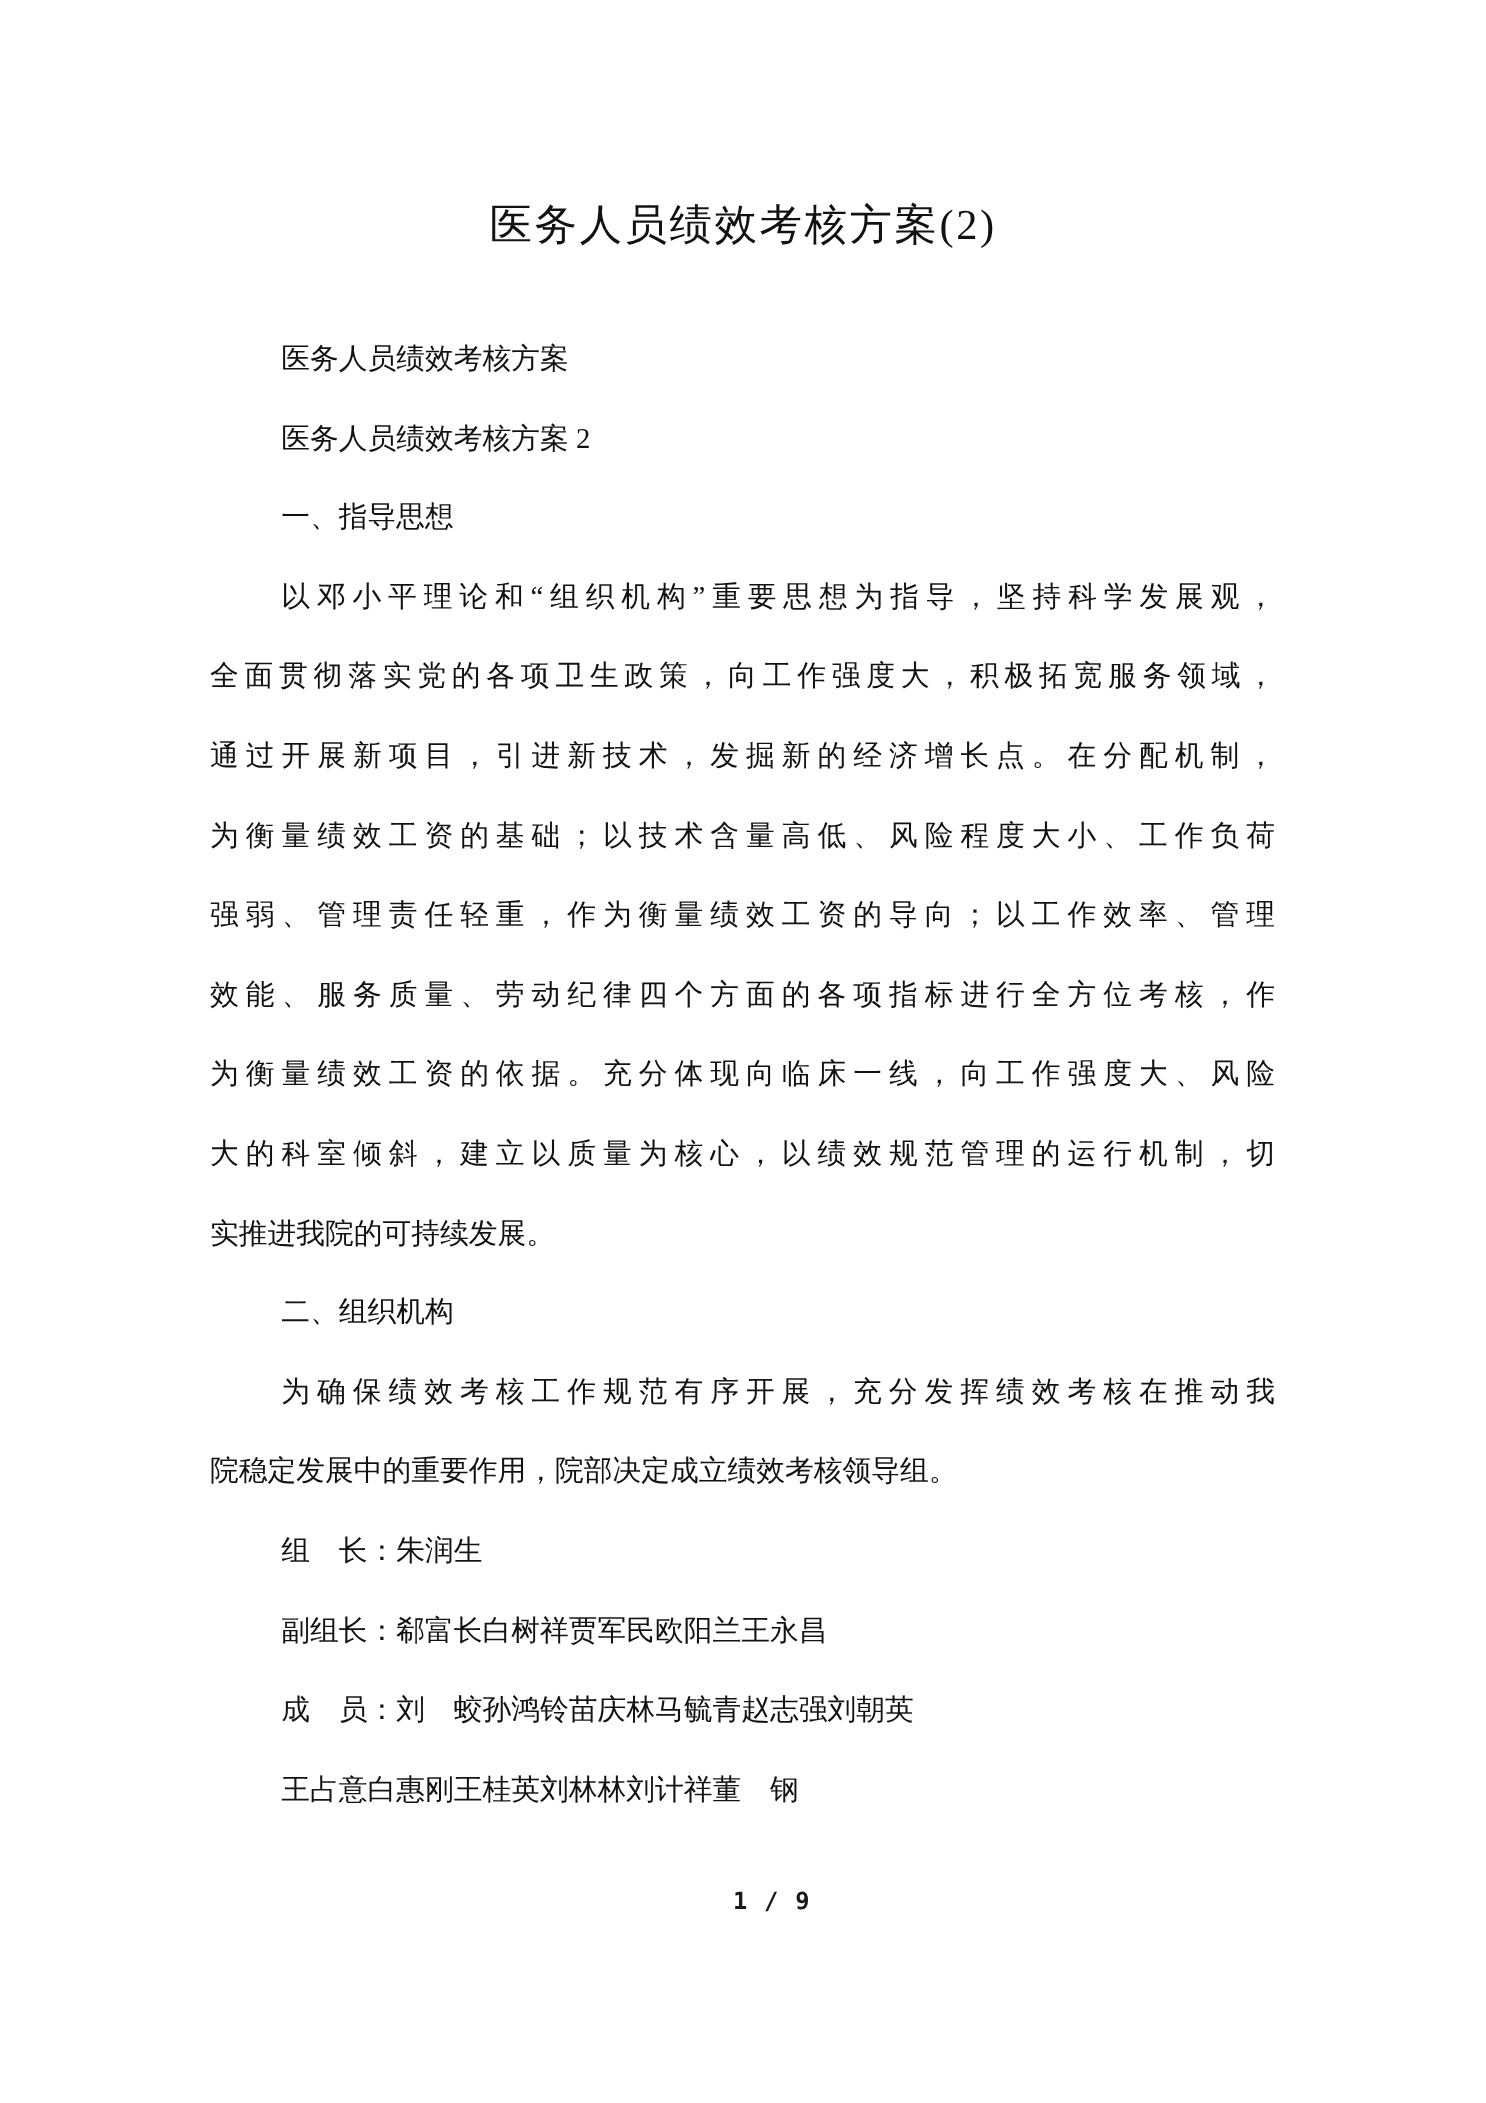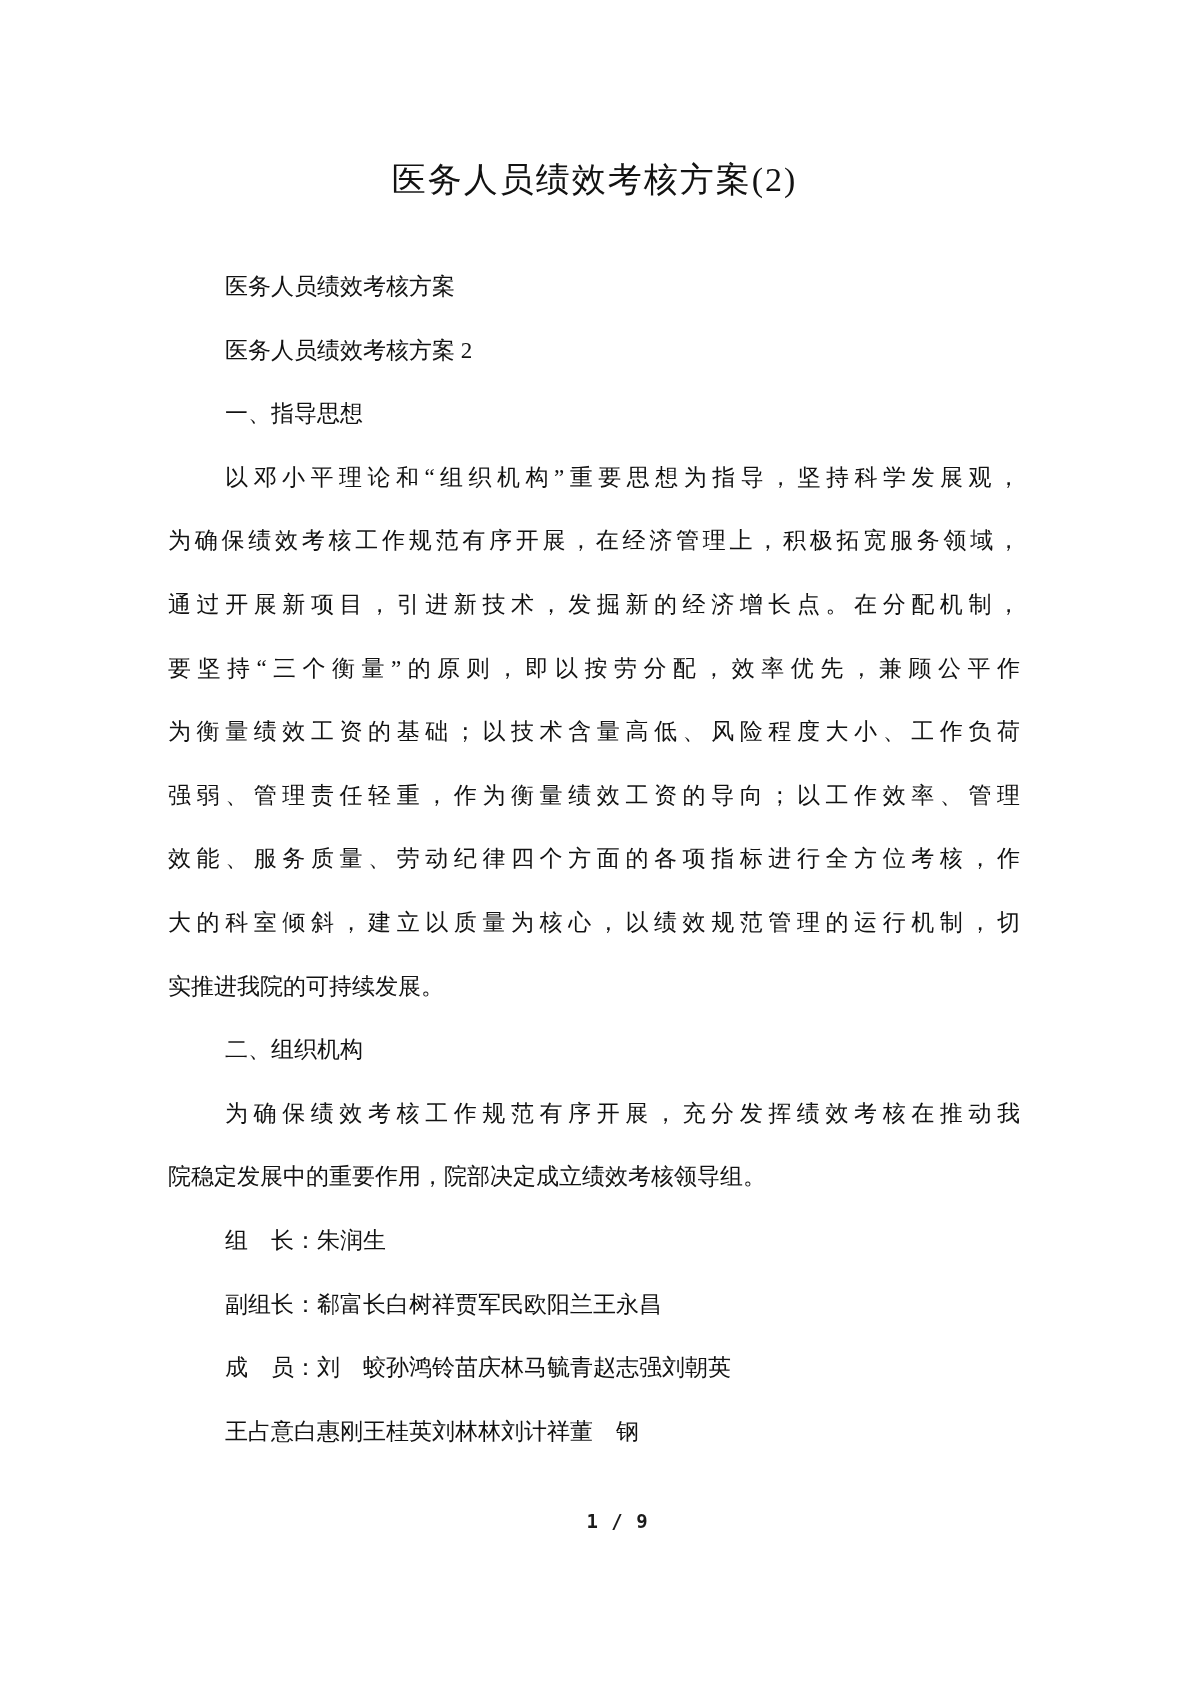--- a/index.html
+++ b/index.html
@@ -67,26 +67,26 @@
 <body>
 
 <div class="page">
   <div class="doc-title">医务人员绩效考核方案(2)</div>
 
   <div class="doc-body">
       <div class="line indent">医务人员绩效考核方案</div>
       <div class="line indent">医务人员绩效考核方案 2</div>
       <div class="line indent">一、指导思想</div>
       <div class="line indent fill">以邓小平理论和“组织机构”重要思想为指导，坚持科学发展观，</div>
-      <div class="line fill">为确保绩效考核工作规范有序开展，在经济管理上，积极拓宽服务领域，</div>
+      <div class="line fill">全面贯彻落实党的各项卫生政策，向工作强度大，积极拓宽服务领域，</div>
       <div class="line fill">通过开展新项目，引进新技术，发掘新的经济增长点。在分配机制，</div>
-      <div class="line fill">要坚持“三个衡量”的原则，即以按劳分配，效率优先，兼顾公平作</div>
       <div class="line fill">为衡量绩效工资的基础；以技术含量高低、风险程度大小、工作负荷</div>
       <div class="line fill">强弱、管理责任轻重，作为衡量绩效工资的导向；以工作效率、管理</div>
       <div class="line fill">效能、服务质量、劳动纪律四个方面的各项指标进行全方位考核，作</div>
+      <div class="line fill">为衡量绩效工资的依据。充分体现向临床一线，向工作强度大、风险</div>
       <div class="line fill">大的科室倾斜，建立以质量为核心，以绩效规范管理的运行机制，切</div>
       <div class="line">实推进我院的可持续发展。</div>
       <div class="line indent">二、组织机构</div>
       <div class="line indent fill">为确保绩效考核工作规范有序开展，充分发挥绩效考核在推动我</div>
       <div class="line">院稳定发展中的重要作用，院部决定成立绩效考核领导组。</div>
       <div class="line indent">组　长：朱润生</div>
       <div class="line indent">副组长：郗富长白树祥贾军民欧阳兰王永昌</div>
       <div class="line indent">成　员：刘　蛟孙鸿铃苗庆林马毓青赵志强刘朝英</div>
       <div class="line indent">王占意白惠刚王桂英刘林林刘计祥董　钢</div>
     </div>

